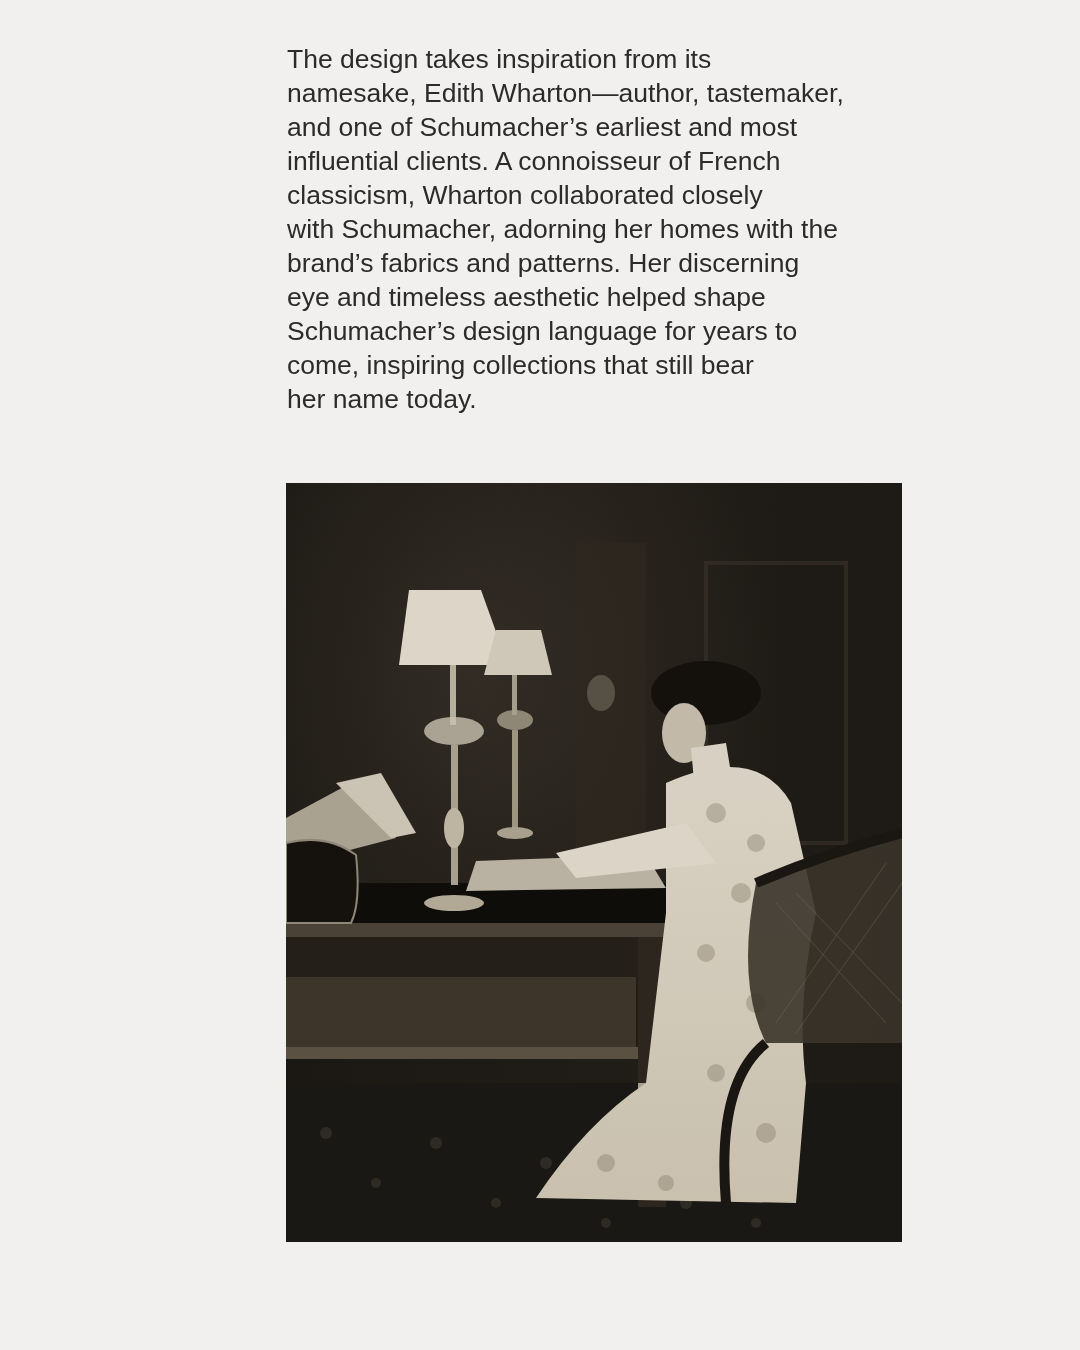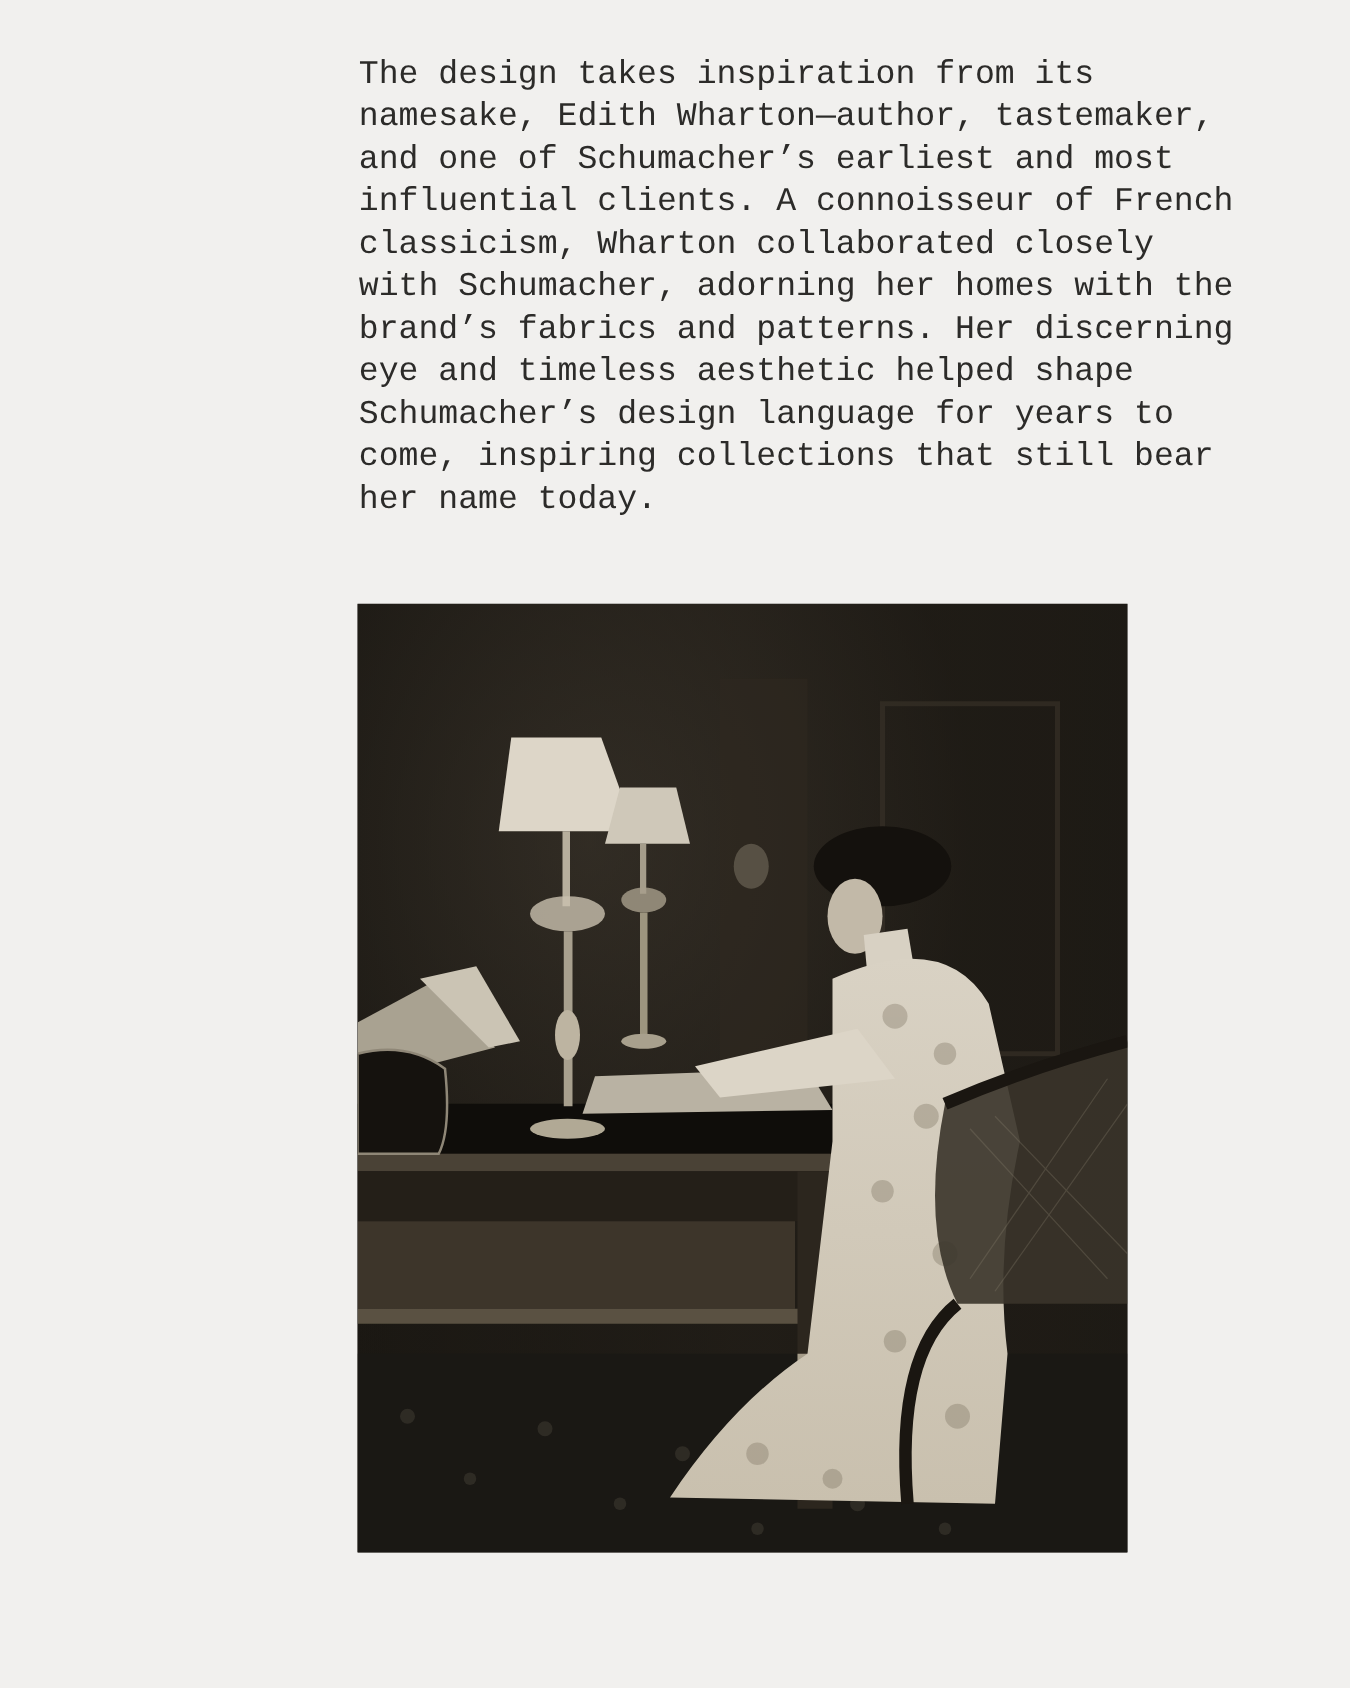--- a/index.html
+++ b/index.html
@@ -9,21 +9,21 @@
       background: #f1f0ee;
       position: relative;
       overflow: hidden;
     }
     .body-text {
       position: absolute;
       left: 287px;
       top: 42px;
       width: 720px;
       margin: 0;
-      font-family: Liberation Mono, monospace;
+      font-family: Liberation Sans, sans-serif;
       font-size: 26.5px;
       line-height: 34px;
       color: #2c2b29;
       letter-spacing: 0px;
       white-space: pre-line;
     }
     .photo {
       position: absolute;
       left: 286px;
       top: 483px;

